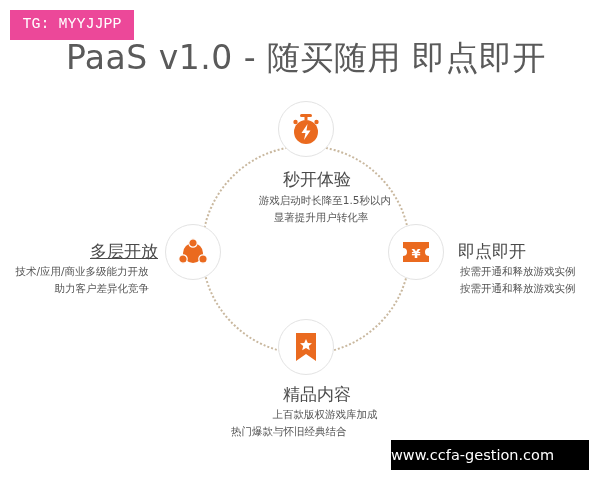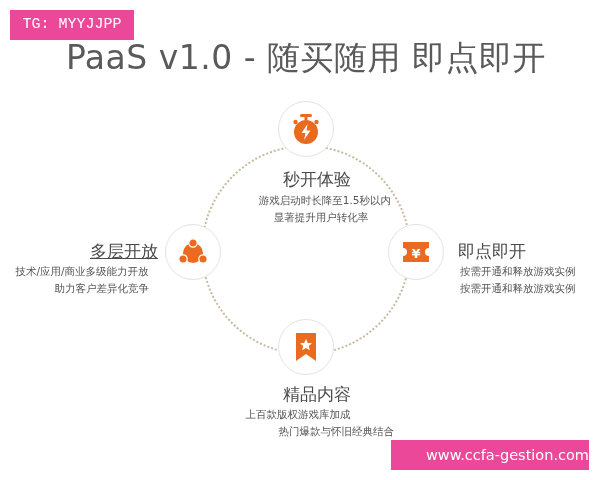--- a/index.html
+++ b/index.html
@@ -8,22 +8,22 @@
   .watermark-top { position:absolute; left:10px; top:10px; width:124px; height:30px; background:#ec4899;
          color:#fff; font-family:Liberation Mono, monospace; font-size:15px; line-height:30px; text-align:center; }
   .title { position:absolute; left:0; width:612px; top:36px; text-align:center; font-size:33px; color:#5a5a5a;
          letter-spacing:0.5px; font-family:"DejaVu Sans", sans-serif; }
   .ring { position:absolute; left:201px; top:145px; width:210px; height:210px; border-radius:50%;
          border:2px dotted #c9b89f; box-sizing:border-box; }
   .node { position:absolute; width:56px; height:56px; border-radius:50%; background:#fff;
          border:1.5px solid #e3e3e3; box-sizing:border-box; display:flex; align-items:center; justify-content:center; }
   .head { position:absolute; font-size:17px; color:#4a4a4a; white-space:nowrap;text-align:center; }
   .sub { position:absolute; font-size:10.5px; color:#555; white-space:nowrap; line-height:17px; }
-  .watermark-bottom { position:absolute; left:391px; top:440px; width:198px; height:30px; background:#ec4899;
-         color:#fff; font-family:"DejaVu Sans", sans-serif; font-size:14.5px; line-height:30px; text-align:right; }
+  .watermark-bottom { position:absolute; left:391px; top:440px; width:198px; height:30px; background:#000000;
+         color:#fff; font-family:"DejaVu Sans", sans-serif; font-size:14.5px; line-height:30px; text-align:left; }
 </style>
 </head>
 <body>
 
 <div class="watermark-top">TG: MYYJJPP</div>
 
 <div class="title">PaaS v1.0 - 随买随用 即点即开</div>
 
 <div class="ring"></div>
 
@@ -63,16 +63,16 @@
 <div class="sub" style="left:460px; top:263px;">按需开通和释放游戏实例</div>
 <div class="sub" style="left:460px; top:280px;">按需开通和释放游戏实例</div>
 
 <div class="node" style="left:278px; top:319px;">
   <svg width="24" height="30" viewBox="0 0 24 30">
     <path d="M2 1 H22 V29 L12 22 L2 29 Z" fill="#ea6a1f"></path>
     <path d="M12 7 L13.8 11 L18 11.3 L14.8 14 L15.8 18.2 L12 16 L8.2 18.2 L9.2 14 L6 11.3 L10.2 11 Z" fill="#fff"></path>
   </svg>
 </div>
 <div class="head" style="left:283px; top:383px;">精品内容</div>
-<div class="sub" style="left:228px; top:406px; width:140px; text-align:center;">上百款版权游戏库加成</div>
-<div class="sub" style="left:254px; top:423px; width:140px; text-align:right;">热门爆款与怀旧经典结合</div>
+<div class="sub" style="left:255px; top:406px; width:140px; text-align:center;">上百款版权游戏库加成</div>
+<div class="sub" style="left:231px; top:423px; width:140px; text-align:left;">热门爆款与怀旧经典结合</div>
 
 <div class="watermark-bottom">www.ccfa-gestion.com</div>
 
 </body></html>

